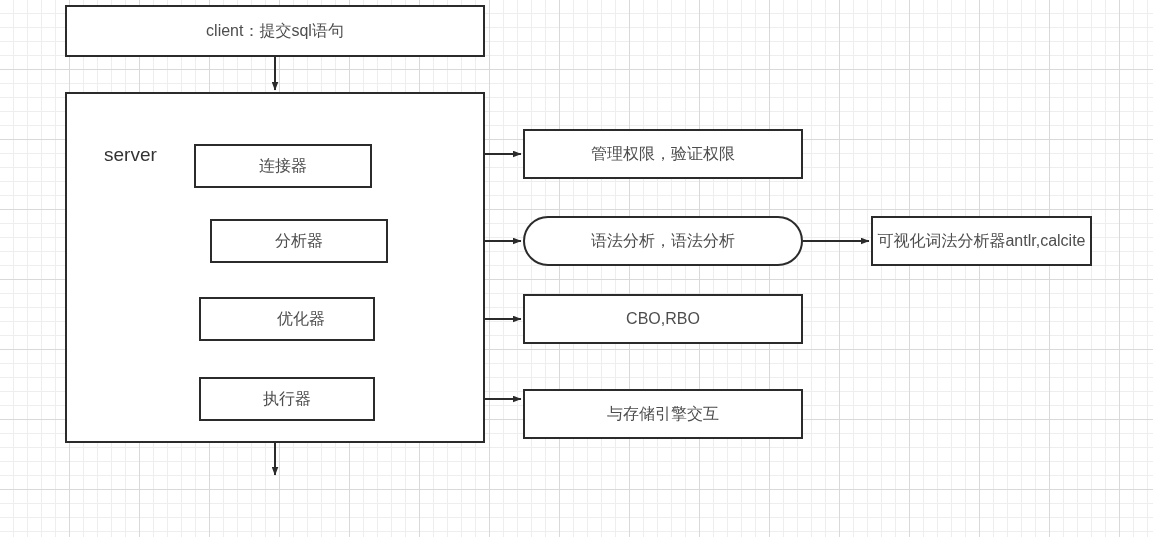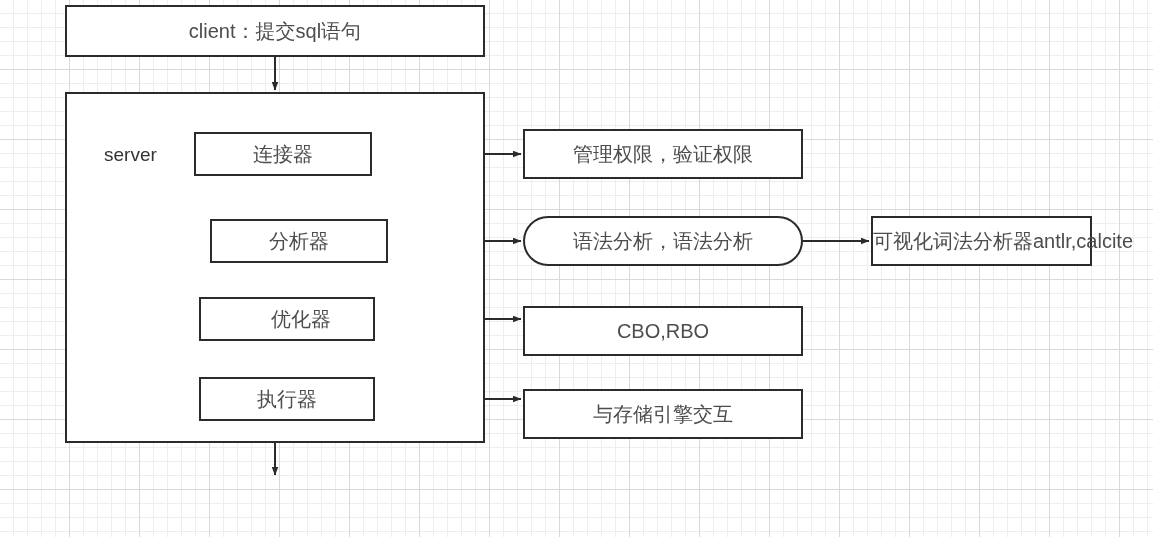--- a/index.html
+++ b/index.html
@@ -24,21 +24,21 @@
   }
   .node {
     position: absolute;
     box-sizing: border-box;
     border: 2px solid #2b2b2b;
     background: #ffffff;
     display: flex;
     align-items: center;
     justify-content: center;
     color: #4d4d4d;
-    font-size: 20px;
+    font-size: 16px;
     line-height: 1.3;
     text-align: center;
     white-space: nowrap;
   }
   .node.container {
     display: block;
   }
   .label-free {
     position: absolute;
     color: #333333;
@@ -88,21 +88,21 @@
   </svg>
 
   <div class="node" style="left:65px; top:5px; width:420px; height:52px;">
     <span class="node-text">client：提交sql语句</span>
   </div>
 
   <div class="node container" style="left:65px; top:92px; width:420px; height:351px;"></div>
 
   <div class="label-free" style="left:77px; top:144px;margin-left:27px;">server</div>
 
-  <div class="node" style="left:194px; top:132px; width:178px; height:44px;align-items:center;">
+  <div class="node" style="left:194px; top:144px; width:178px; height:44px;align-items:center;">
     <span class="node-text">连接器</span>
   </div>
 
   <div class="node" style="left:210px; top:219px; width:178px; height:44px;">
     <span class="node-text">分析器</span>
   </div>
 
   <div class="node" style="left:199px; top:297px; width:176px; height:44px;padding-left:28px;">
     <span class="node-text">优化器</span>
   </div>
@@ -112,21 +112,21 @@
   </div>
 
   <div class="node" style="left:523px; top:129px; width:280px; height:50px;">
     <span class="node-text">管理权限，验证权限</span>
   </div>
 
   <div class="node" style="left:523px; top:216px; width:280px; height:50px;border-radius:25px;">
     <span class="node-text">语法分析，语法分析</span>
   </div>
 
-  <div class="node" style="left:523px; top:294px; width:280px; height:50px;margin-top:12px;">
+  <div class="node" style="left:523px; top:294px; width:280px; height:50px;">
     <span class="node-text">CBO,RBO</span>
   </div>
 
   <div class="node" style="left:523px; top:374px; width:280px; height:50px;margin-top:15px;">
     <span class="node-text">与存储引擎交互</span>
   </div>
 
   <div class="node" style="left:871px; top:216px; width:221px; height:50px;">
     <span class="node-text">可视化词法分析器antlr,calcite</span>
   </div>

